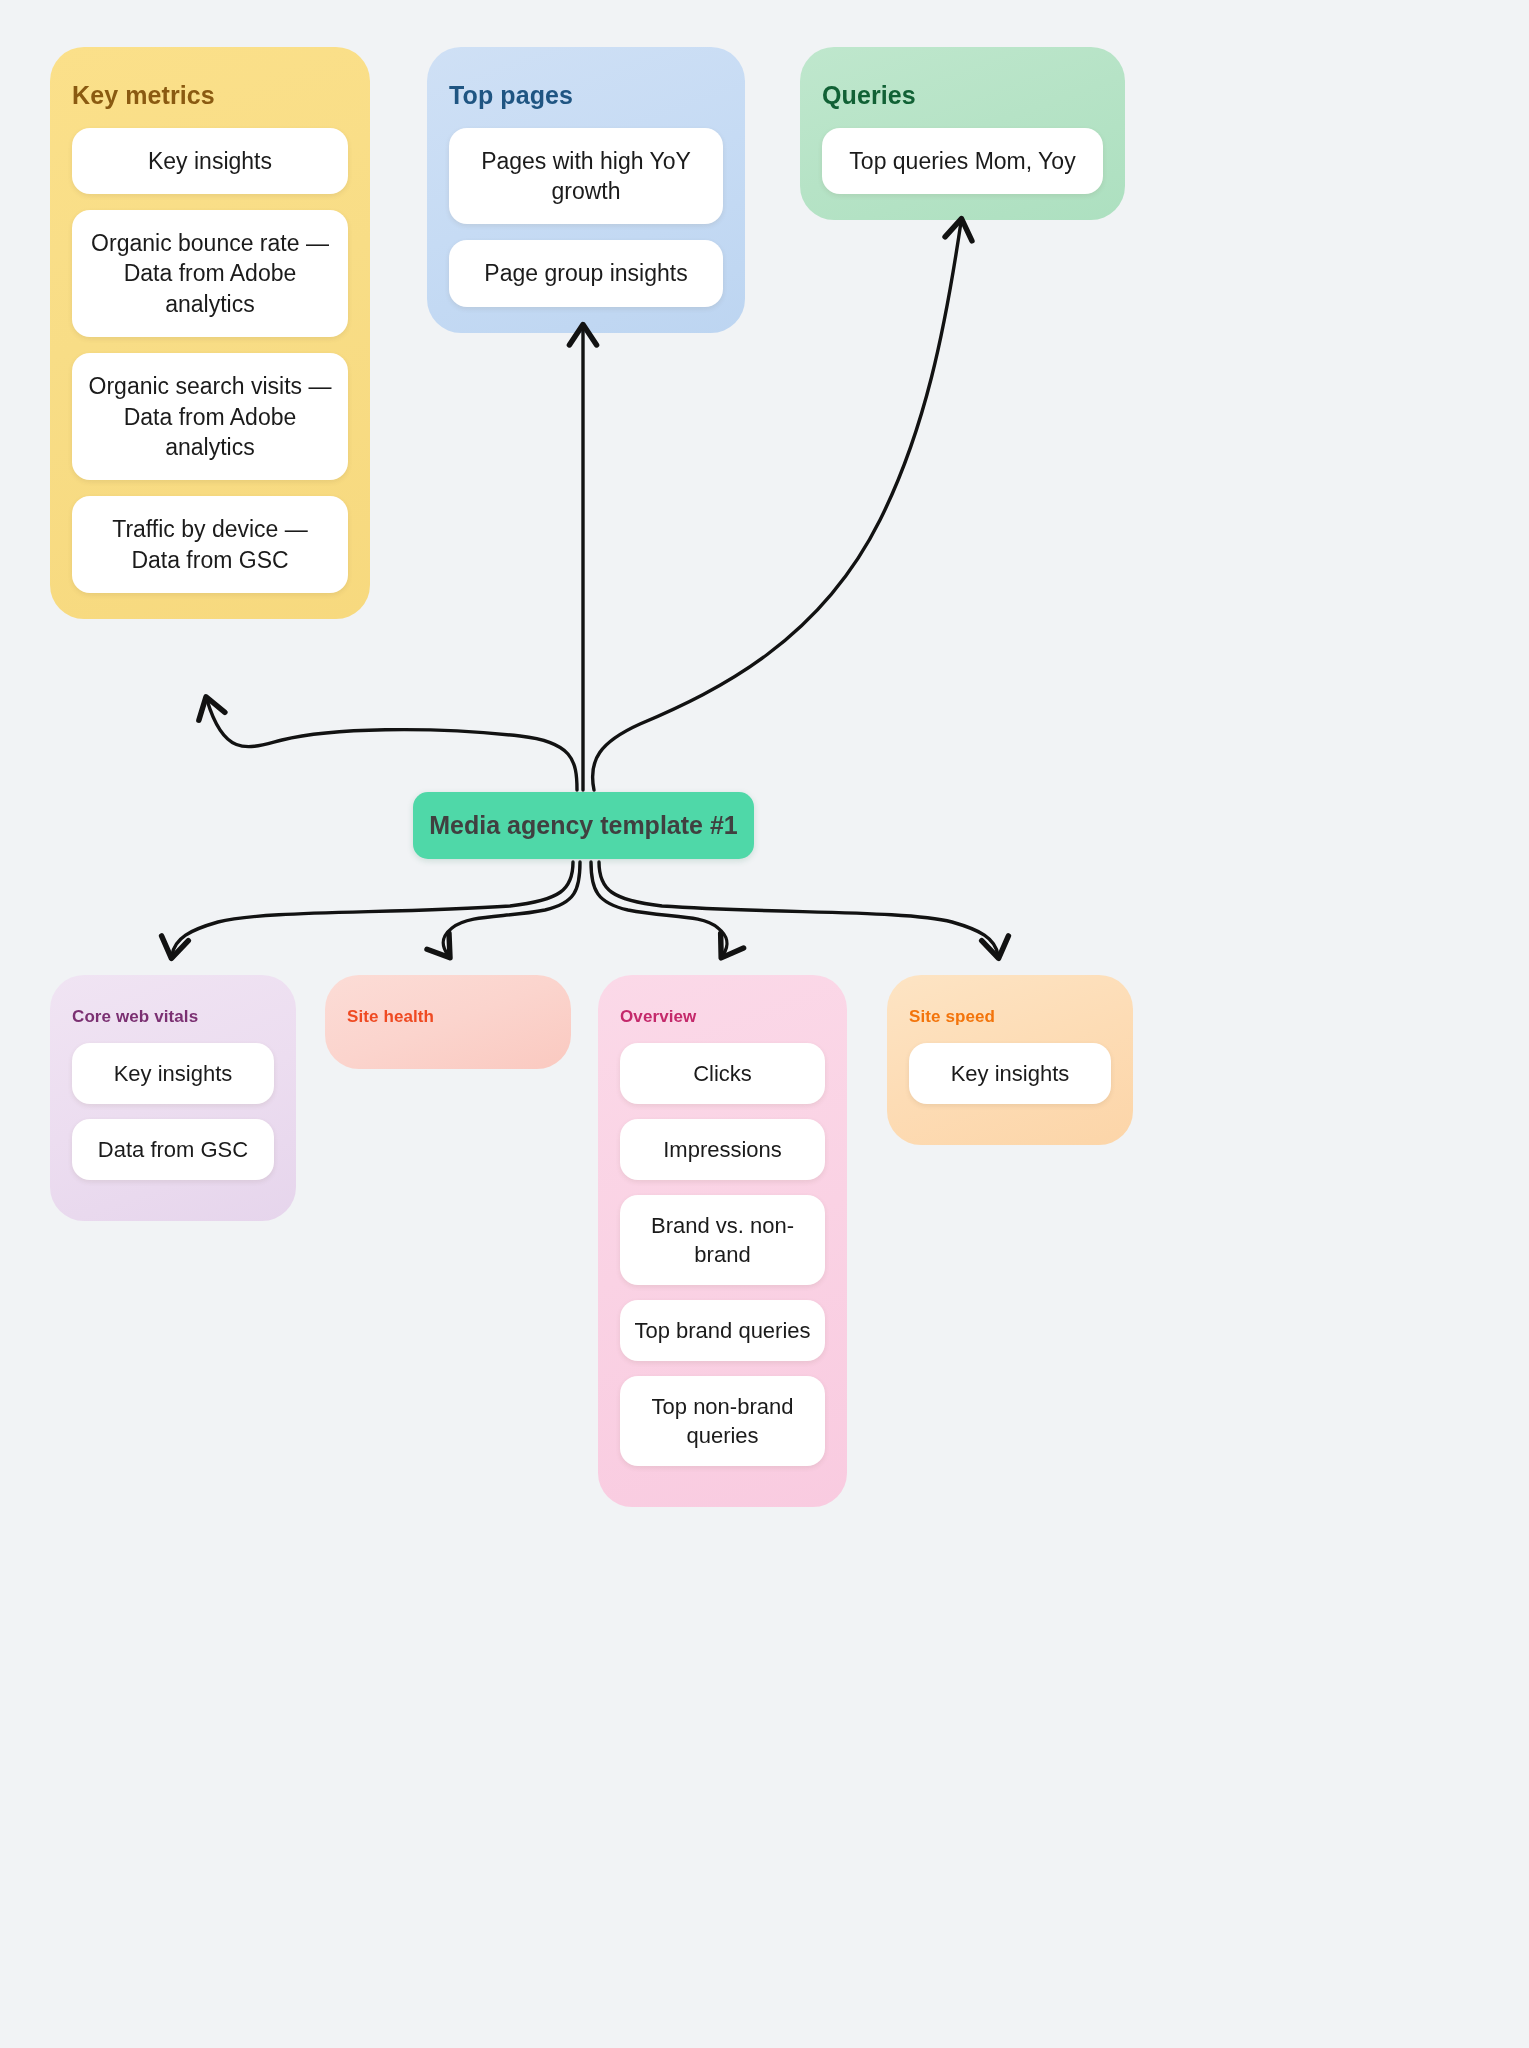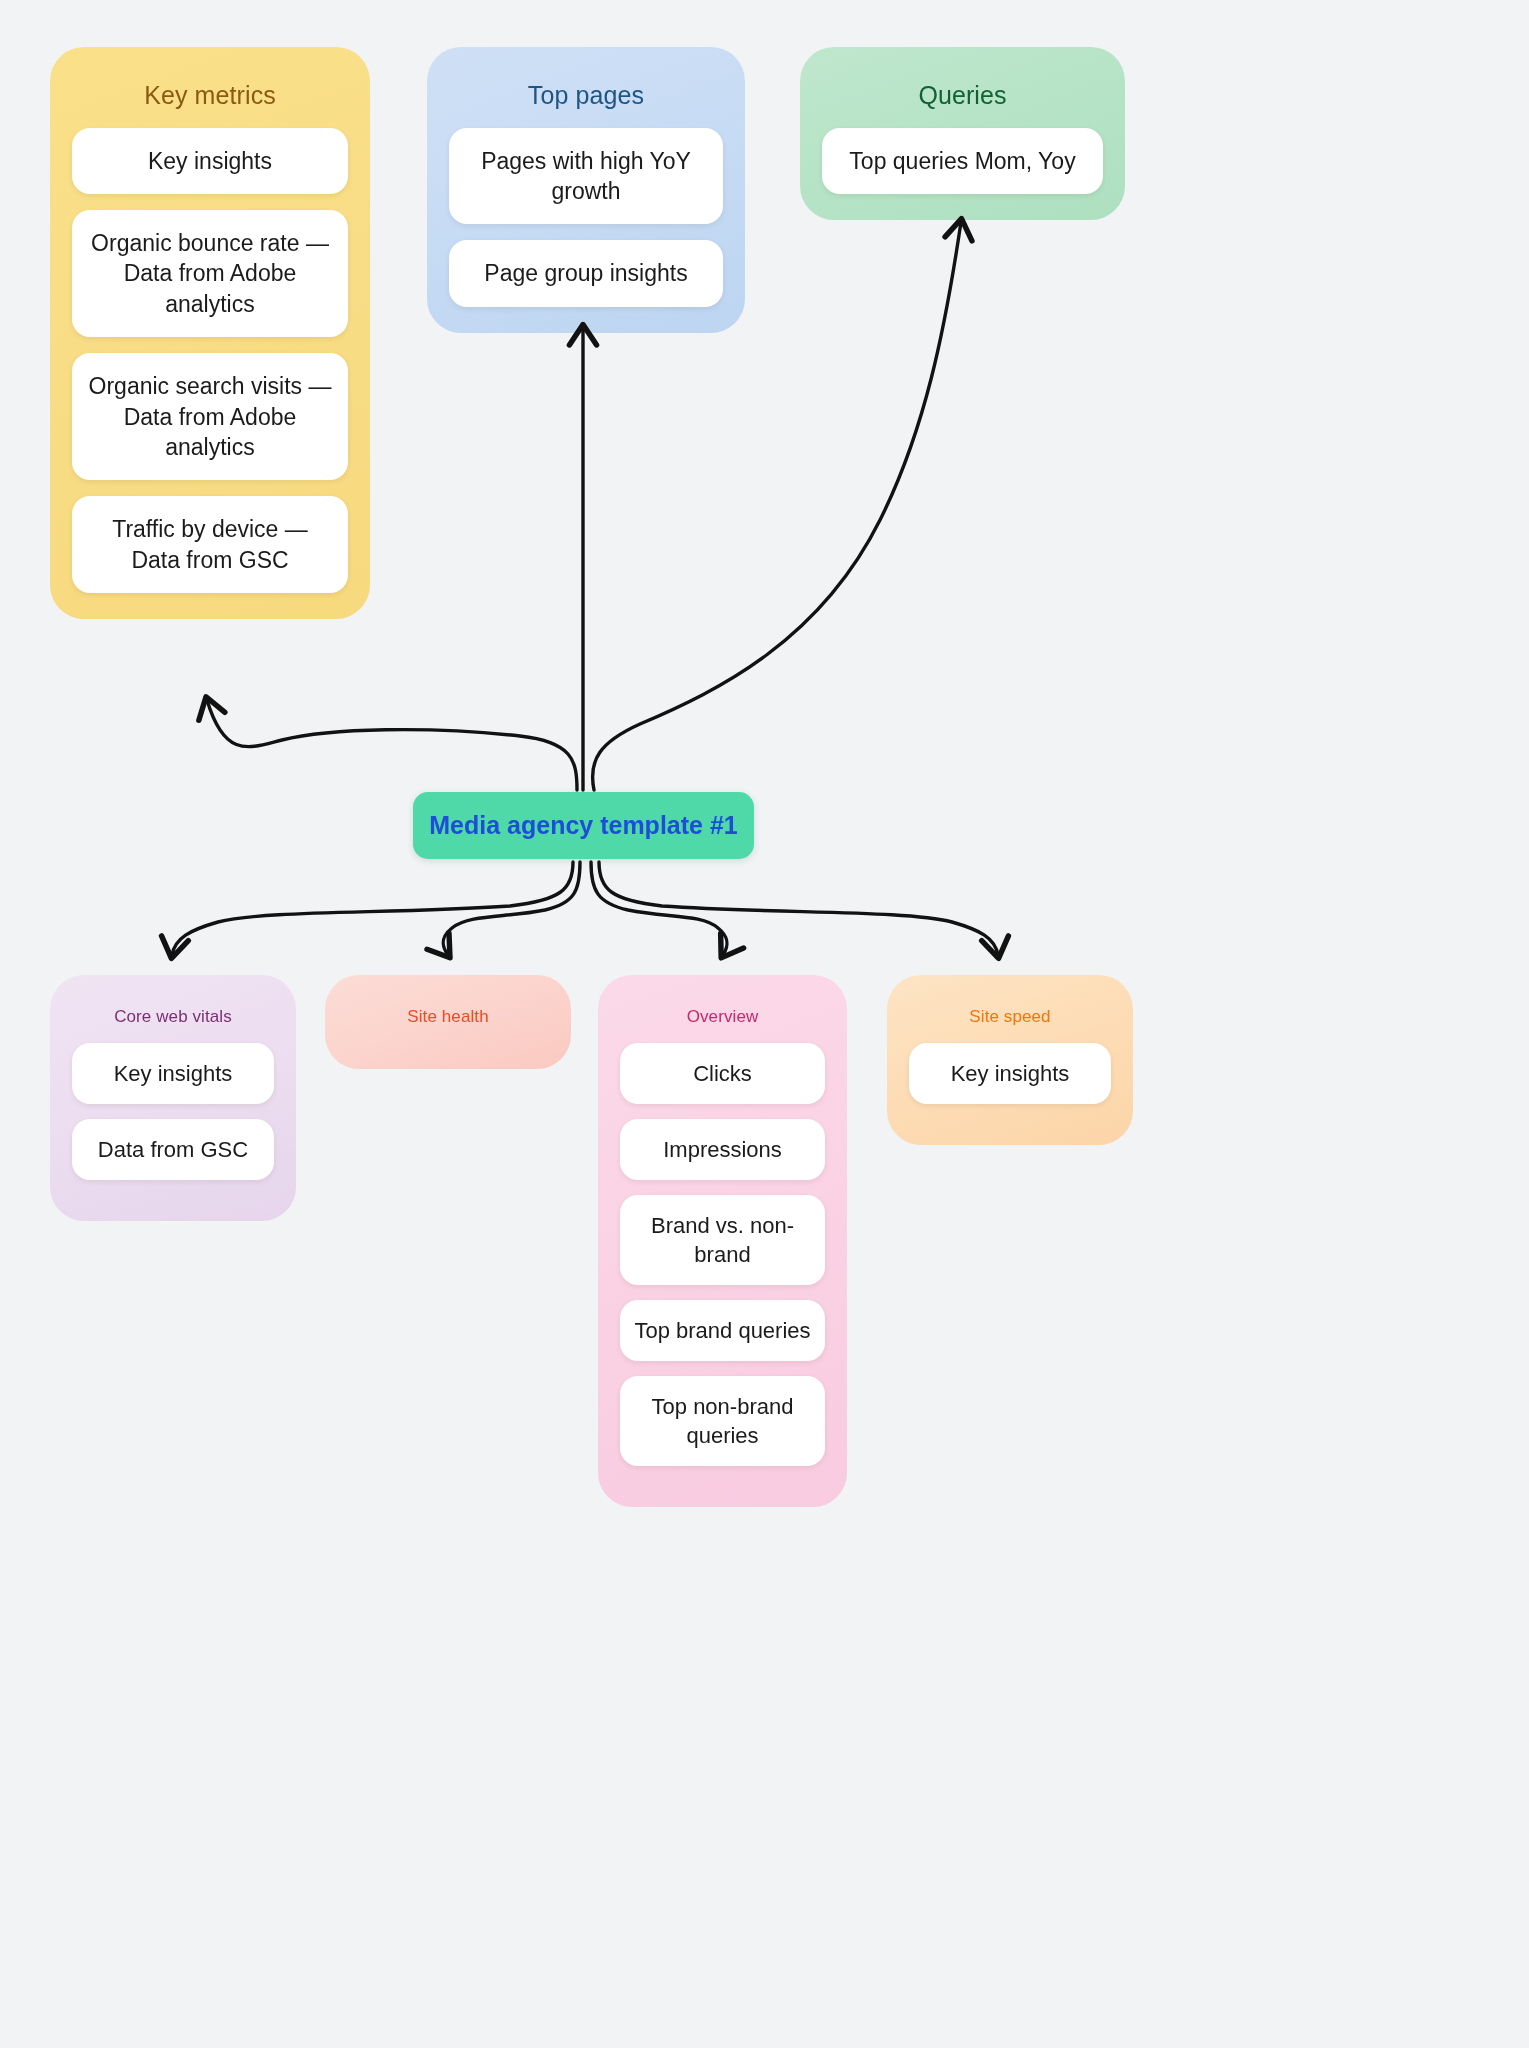--- a/index.html
+++ b/index.html
@@ -17,22 +17,22 @@
 
   
   .group{
     position:absolute;
     border-radius:34px;
     box-sizing:border-box;
     padding:22px 22px 26px 22px;
     z-index:2;
   }
   .group-title{
-    text-align:center;
-    font-weight:normal;
+    text-align:left;
+    font-weight:bold;
     font-size:25px;
     letter-spacing:.1px;
     margin:12px 0 18px 0;
     line-height:1.15;
   }
   .card{
     background:#ffffff;
     border-radius:18px;
     margin:0 0 16px 0;
     padding:18px 14px;
@@ -65,21 +65,21 @@
   #grp-keymetrics   {left:50px;  top:47px;  width:320px;}
   #grp-toppages     {left:427px; top:47px;  width:318px;}
   #grp-queries      {left:800px; top:47px;  width:325px;}
 
   #node-center{
     position:absolute;
     left:413px;top:792px;width:341px;height:67px;
     background:#4FD8A8;
     border-radius:15px;
     display:flex;align-items:center;justify-content:center;
-    font-weight:bold;font-size:25px;color:#1d4ed8;
+    font-weight:bold;font-size:25px;color:#404040;
     box-shadow:0 2px 6px rgba(40,120,90,.18);
     z-index:4;
   }
 
   #grp-corewebvitals{left:50px;  top:975px; width:246px;}
   #grp-sitehealth   {left:325px; top:975px; width:246px;}
   #grp-overview     {left:598px; top:975px; width:249px;}
   #grp-sitespeed    {left:875px; top:975px; width:246px;}
 
   

